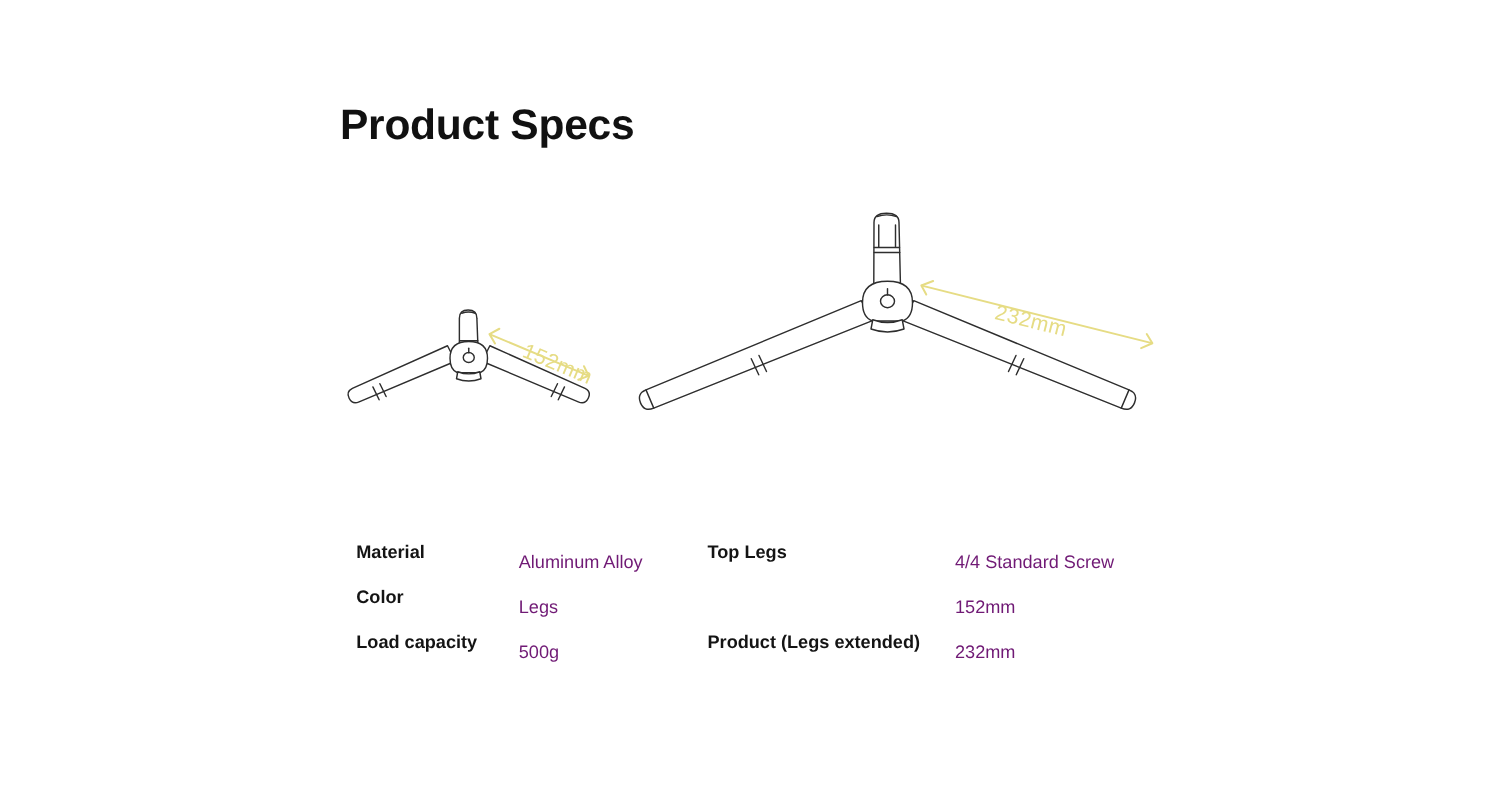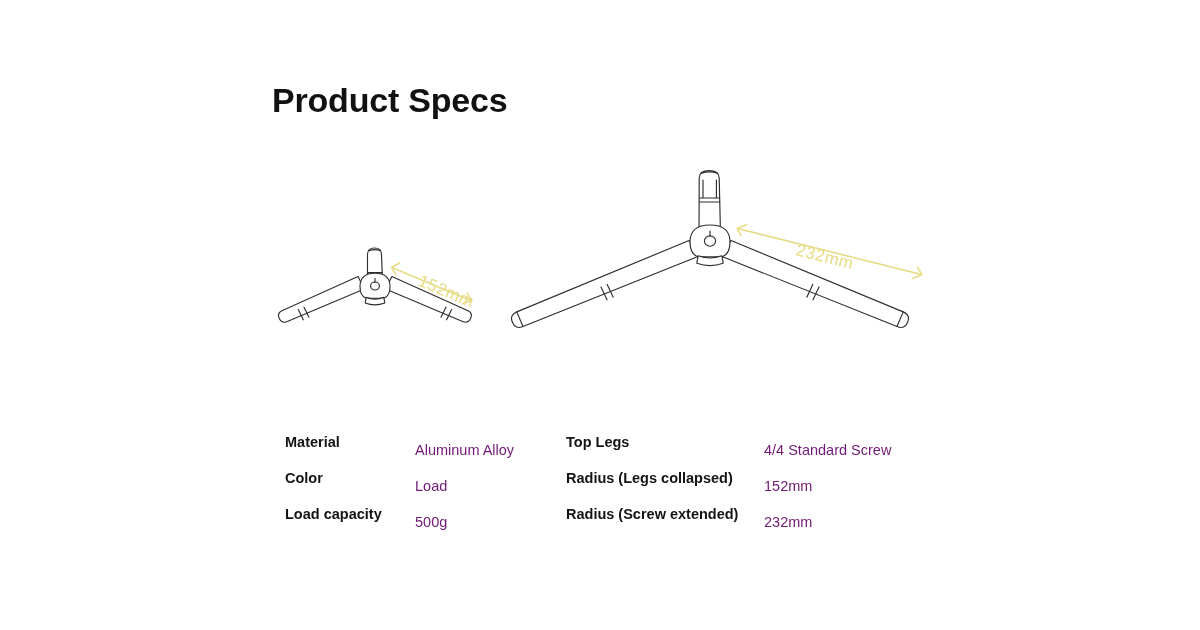--- a/index.html
+++ b/index.html
@@ -206,39 +206,38 @@
   <div class="spec-col left">
 
     <div class="spec-row">
       <span class="spec-label">Material</span>
       <span class="spec-value">Aluminum Alloy</span>
     </div>
 
 
     <div class="spec-row">
       <span class="spec-label">Color</span>
-      <span class="spec-value">Load</span>
+      <span class="spec-value">Legs</span>
     </div>
 
     <div class="spec-row">
       <span class="spec-label">Load capacity</span>
       <span class="spec-value">500g</span>
     </div>
   </div>
 
   <div class="spec-col right">
 
     <div class="spec-row">
       <span class="spec-label">Top Legs</span>
       <span class="spec-value">4/4 Standard Screw</span>
     </div>
 
     <div class="spec-row">
-      <span class="spec-label">Radius (Legs collapsed)</span>
       <span class="spec-value">152mm</span>
     </div>
 
     <div class="spec-row">
-      <span class="spec-label">Radius (Screw extended)</span>
+      <span class="spec-label">Product (Legs extended)</span>
       <span class="spec-value">232mm</span>
     </div>
   </div>
 </div>
 
 </body></html>

